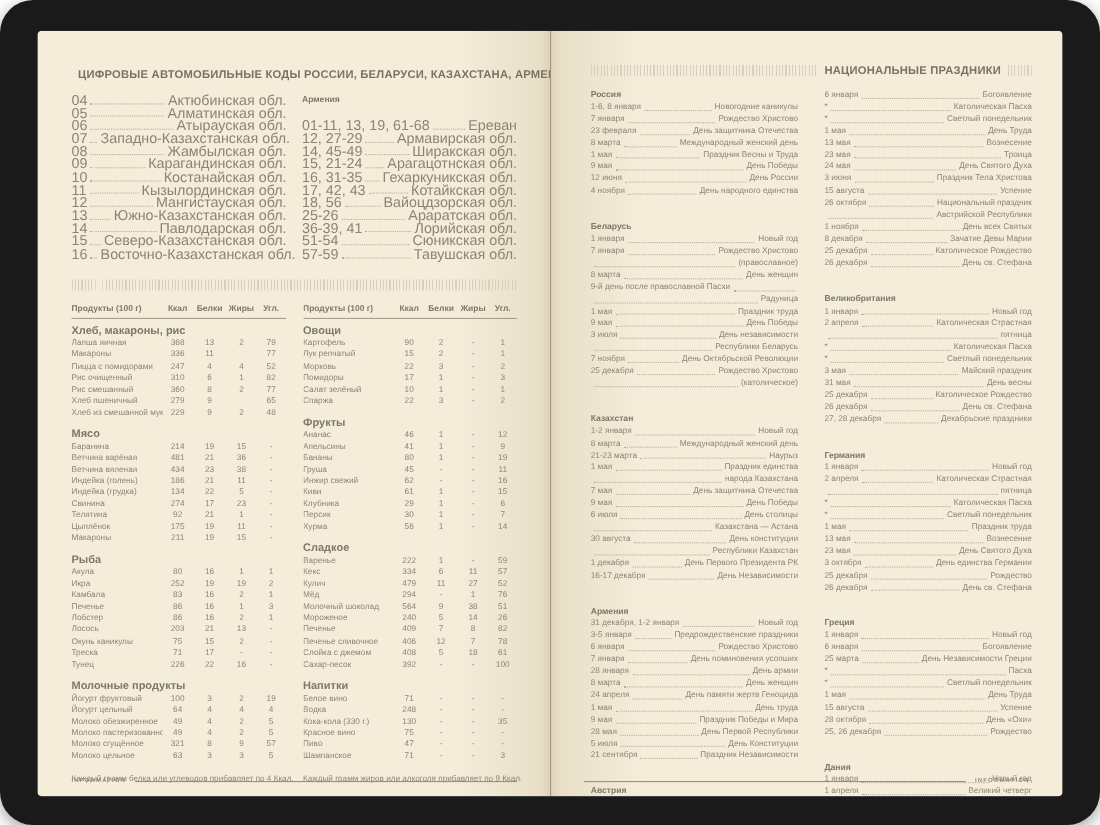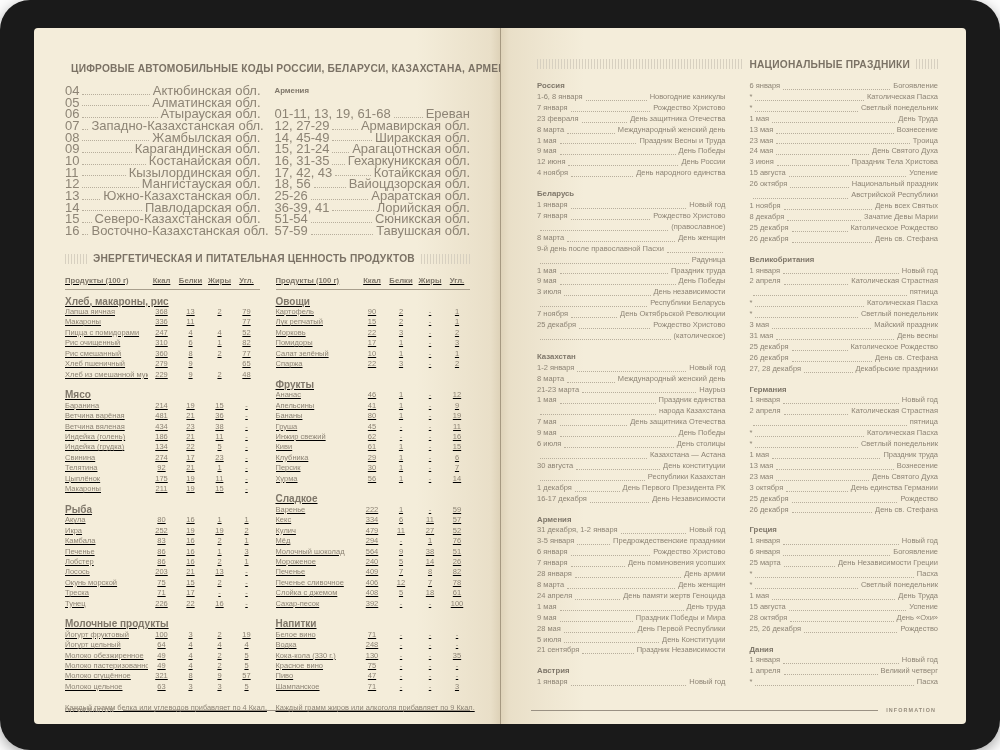--- a/index.html
+++ b/index.html
@@ -20,36 +20,36 @@
 
   
   .codes{display:flex;gap:14px;margin-bottom:14px;}
   .codes-col{flex:1;min-width:0;}
   .crow{display:flex;align-items:flex-end;line-height:11.65px;font-size:13px;color:#8d8475;white-space:nowrap;}
   .crow .lead{flex:1;border-bottom:1px dotted #b7ae9c;margin:0 3px 2px 3px;min-width:6px;}
   .codes-h{font-weight:bold;color:#7f776a;font-size:7.8px;line-height:11.65px;}
   .crow.empty{visibility:hidden;}
 
   
-  .nutri{display:flex;gap:16px;text-decoration:underline;}
+  .nutri{display:flex;gap:16px;}
   .ncol{flex:1;min-width:0;}
   .nheadrow{display:grid;grid-template-columns:1fr 28px 30px 28px 26px;font-size:7.7px;font-weight:bold;
     color:#7f776a;padding-bottom:4px;border-bottom:1px solid #a89f8d;margin-bottom:7px;}
   .nrow{display:grid;grid-template-columns:1fr 28px 30px 28px 26px;font-size:7.5px;color:#8d8475;line-height:10.45px;}
   .ncell{text-align:center;}
   .nname{white-space:nowrap;overflow:hidden;}
   .nghead{font-weight:bold;color:#7f776a;font-size:10px;line-height:10.45px;}
   .ngroup{margin-bottom:10px;}
   .ngroup:last-child{margin-bottom:0;}
   .footnote{font-size:7.4px;color:#8d8475;margin-top:11px;white-space:nowrap;}
 
   
   .hol{display:flex;gap:24px;}
   .hcol{flex:1;min-width:0;}
-  .country{font-weight:bold;color:#7f776a;font-size:7.8px;line-height:10.9px;margin-top:10px;}
+  .country{font-weight:bold;color:#7f776a;font-size:7.8px;line-height:10.9px;margin-top:22px;}
   .country.first{margin-top:0;}
   .hrow{display:flex;align-items:flex-end;line-height:10.9px;font-size:7.5px;color:#8d8475;white-space:nowrap;}
   .hrow .lead{flex:1;border-bottom:1px dotted #b7ae9c;margin:0 3px 2px 3px;min-width:6px;}
 
   .pg-footer{position:absolute;left:31px;right:30px;bottom:11px;display:flex;align-items:center;gap:8px;}
   .pg-footer .flabel{font-size:5.4px;letter-spacing:1.1px;color:#968d7e;font-weight:bold;}
   .pg-footer .fline{flex:1;border-bottom:1px solid #9a9183;}
 </style>
 </head>
 <body>
@@ -193,21 +193,20 @@
             <div class="crow">
               <span>57-59</span>
               <span class="lead"></span>
               <span>Тавушская обл.</span>
             </div>
           </div>
       </div>
 
       <header class="band">
         <span class="hatch sm"></span>
-        <h1>ЭНЕРГЕТИЧЕСКАЯ И ПИТАТЕЛЬНАЯ ЦЕННОСТЬ ПРОДУКТОВ</h1>
         <span class="hatch grow"></span>
       </header>
 
       <div class="nutri">
         <div class="ncol" id="nutri-col1">
             <div class="nheadrow">
               <span class="nname">Продукты (100 г)</span>
               <span class="ncell">Ккал</span>
               <span class="ncell">Белки</span>
               <span class="ncell">Жиры</span>
@@ -369,21 +368,21 @@
                 <span class="ncell">1</span>
               </div>
               <div class="nrow">
                 <span class="nname">Лосось</span>
                 <span class="ncell">203</span>
                 <span class="ncell">21</span>
                 <span class="ncell">13</span>
                 <span class="ncell">-</span>
               </div>
               <div class="nrow">
-                <span class="nname">Окунь морской</span>
+                <span class="nname">Окунь каникулы</span>
                 <span class="ncell">75</span>
                 <span class="ncell">15</span>
                 <span class="ncell">2</span>
                 <span class="ncell">-</span>
               </div>
               <div class="nrow">
                 <span class="nname">Треска</span>
                 <span class="ncell">71</span>
                 <span class="ncell">17</span>
                 <span class="ncell">-</span>

